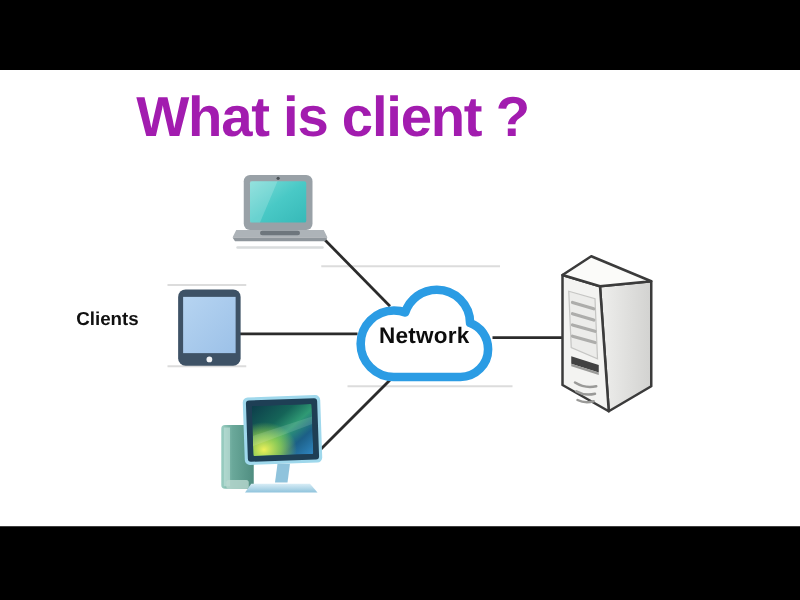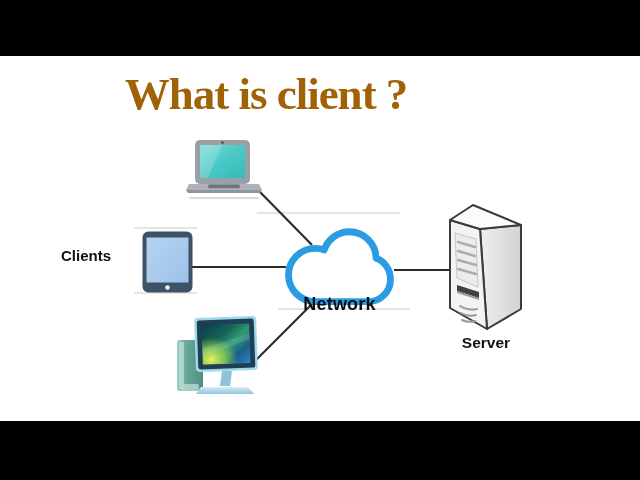--- a/index.html
+++ b/index.html
@@ -6,37 +6,37 @@
   #canvas{
     position:relative;width:640px;height:480px;background:#ffffff;
     overflow:hidden;font-family:"Liberation Sans",sans-serif;
   }
   .letterbox{position:absolute;left:0;width:640px;background:#000;}
   #bar-top{top:0;height:56px;}
   #bar-bottom{top:421px;height:59px;}
   #title{
     position:absolute;top:64px;left:0;width:532px;height:60px;
     text-align:center;line-height:60px;
-    font-family:Liberation Serif, serif;
-    font-weight:bold;font-size:45px;letter-spacing:-1px;color:#a16207;
+    font-family:Liberation Sans, sans-serif;
+    font-weight:bold;font-size:45px;letter-spacing:-1px;color:#a21caf;
     white-space:nowrap;
   }
   .node{position:absolute;}
   #laptop{left:186px;top:139px;width:76px;height:62px;}
   #tablet{left:142px;top:231px;width:51px;height:62px;}
   #desktop{left:168px;top:314px;width:92px;height:86px;}
   #cloud{left:284px;top:224px;width:111px;height:80px;}
   #server{left:448px;top:203px;width:76px;height:130px;}
   #clients-label{
     position:absolute;left:48px;top:247px;width:76px;text-align:center;
     font-size:15px;font-weight:bold;color:#101010;
   }
   #network-label{
     position:absolute;left:284px;top:258px;width:111px;text-align:center;
-    font-size:18px;font-weight:bold;color:#0d0d0d;letter-spacing:0.2px;margin-top:36px;
+    font-size:18px;font-weight:bold;color:#0d0d0d;letter-spacing:0.2px;
   }
   #server-label{
     position:absolute;left:448px;top:334px;width:76px;text-align:center;
     font-size:15.5px;font-weight:bold;color:#101010;
   }
   #wires{position:absolute;left:0;top:0;width:640px;height:480px;}
 </style>
 </head>
 <body>
 
@@ -173,15 +173,14 @@
       </g>
       <polygon points="9,82 31,89 31,95 9,88" fill="#424242"></polygon>
       <polygon points="9,88 31,95 31,97 9,90" fill="#9a9a98"></polygon>
       <g stroke="#9a9a98" stroke-width="2" stroke-linecap="round" fill="none">
         <path d="M12,103 Q20,108 29,106"></path>
         <path d="M13,110 Q20,114 28,112"></path>
         <path d="M14,117 Q20,120 27,118"></path>
       </g>
     </svg>
   </div>
-  <div id="server-label">Server</div>
 
 </div>
 
 </body></html>

